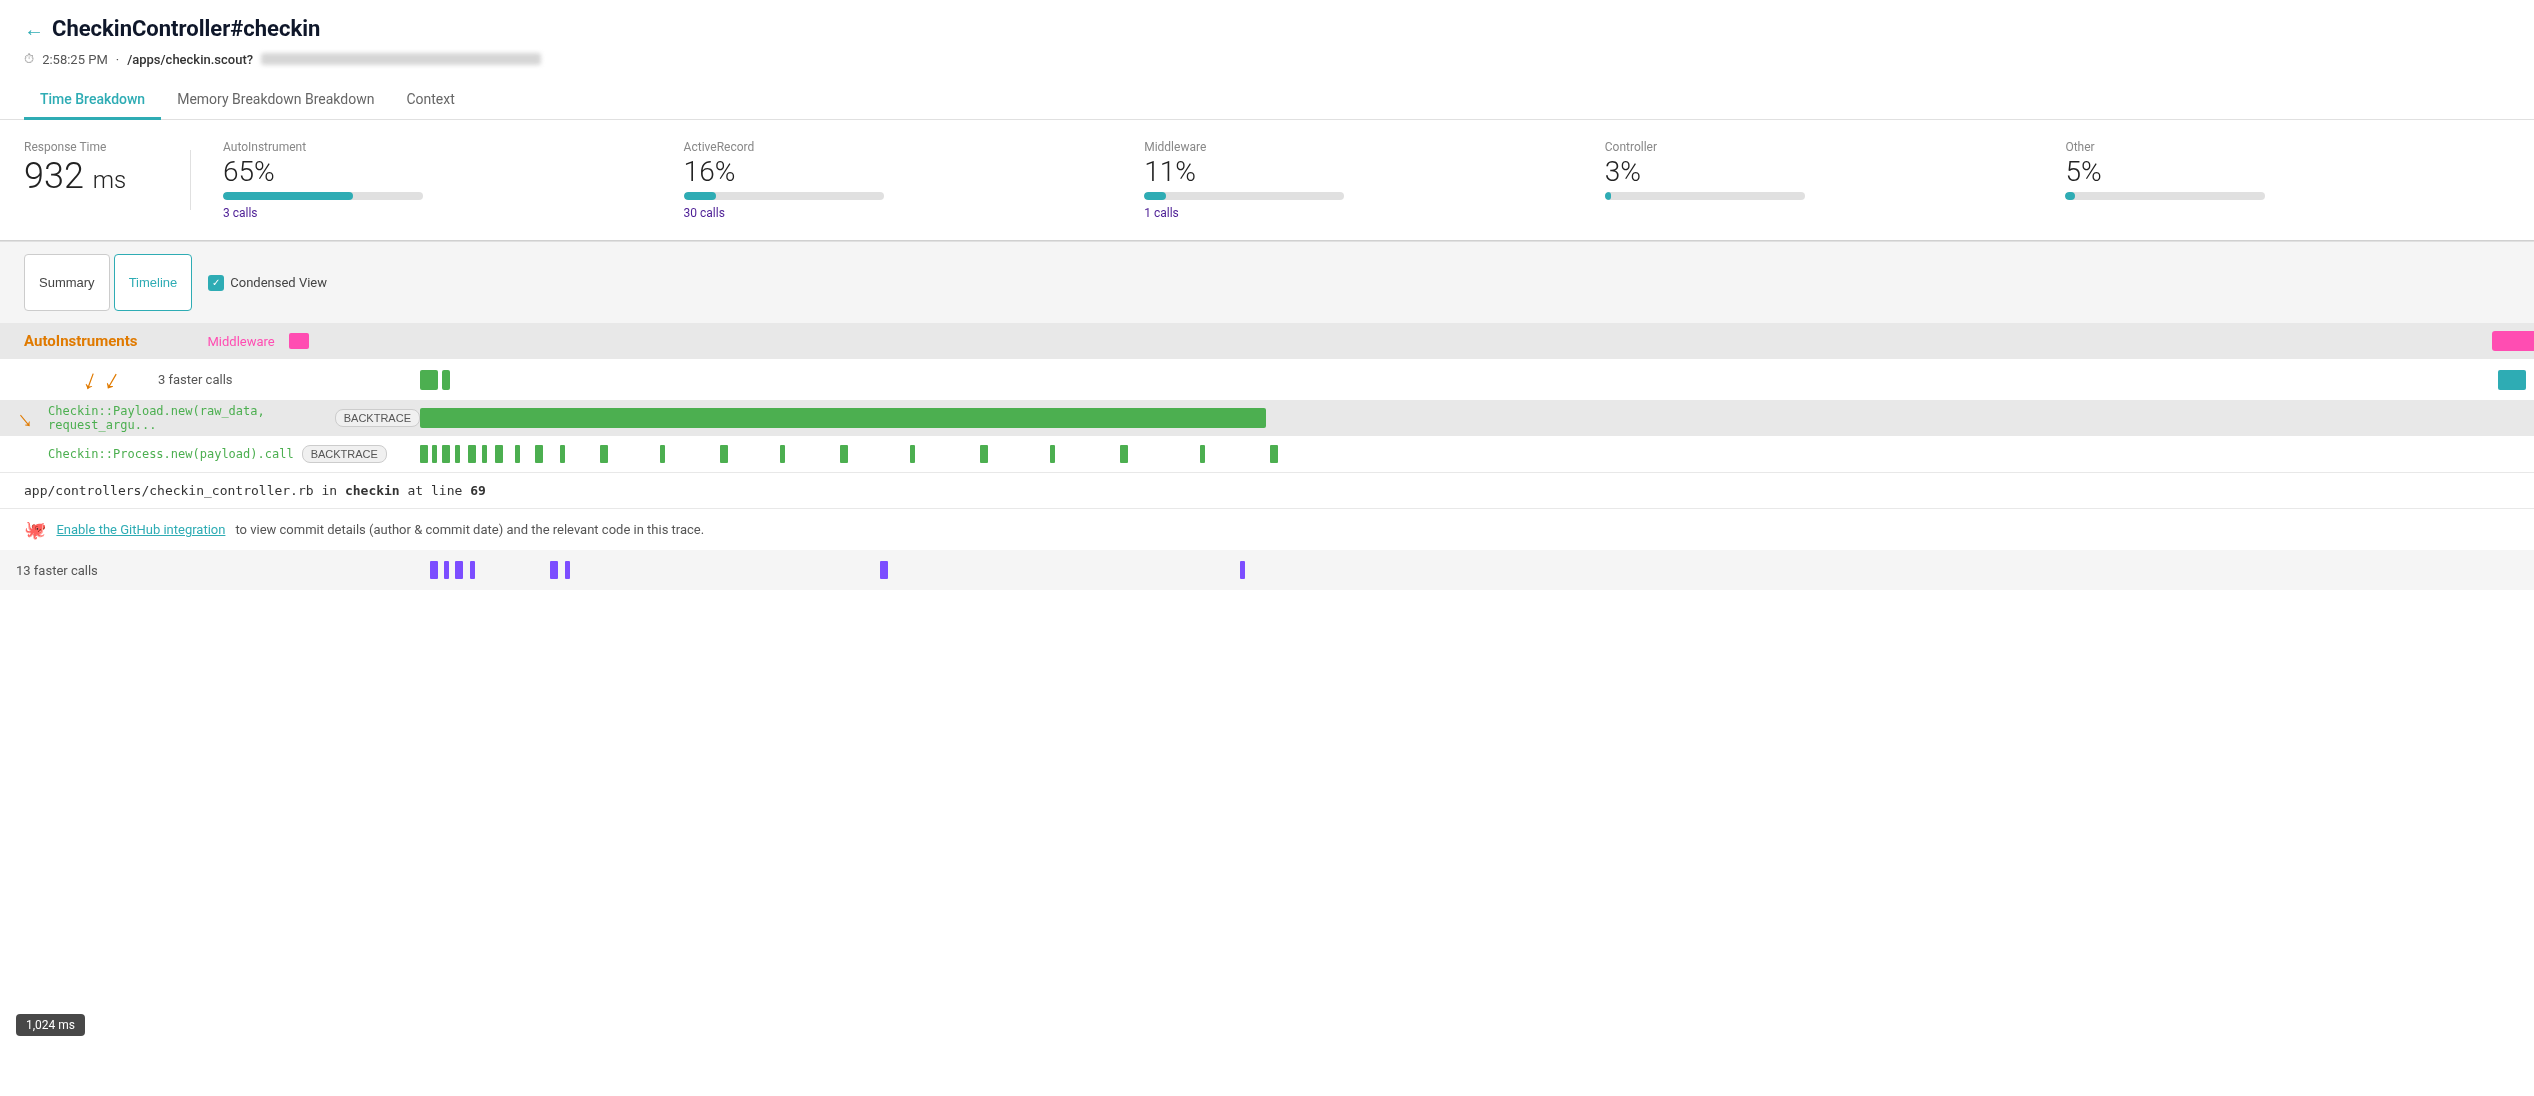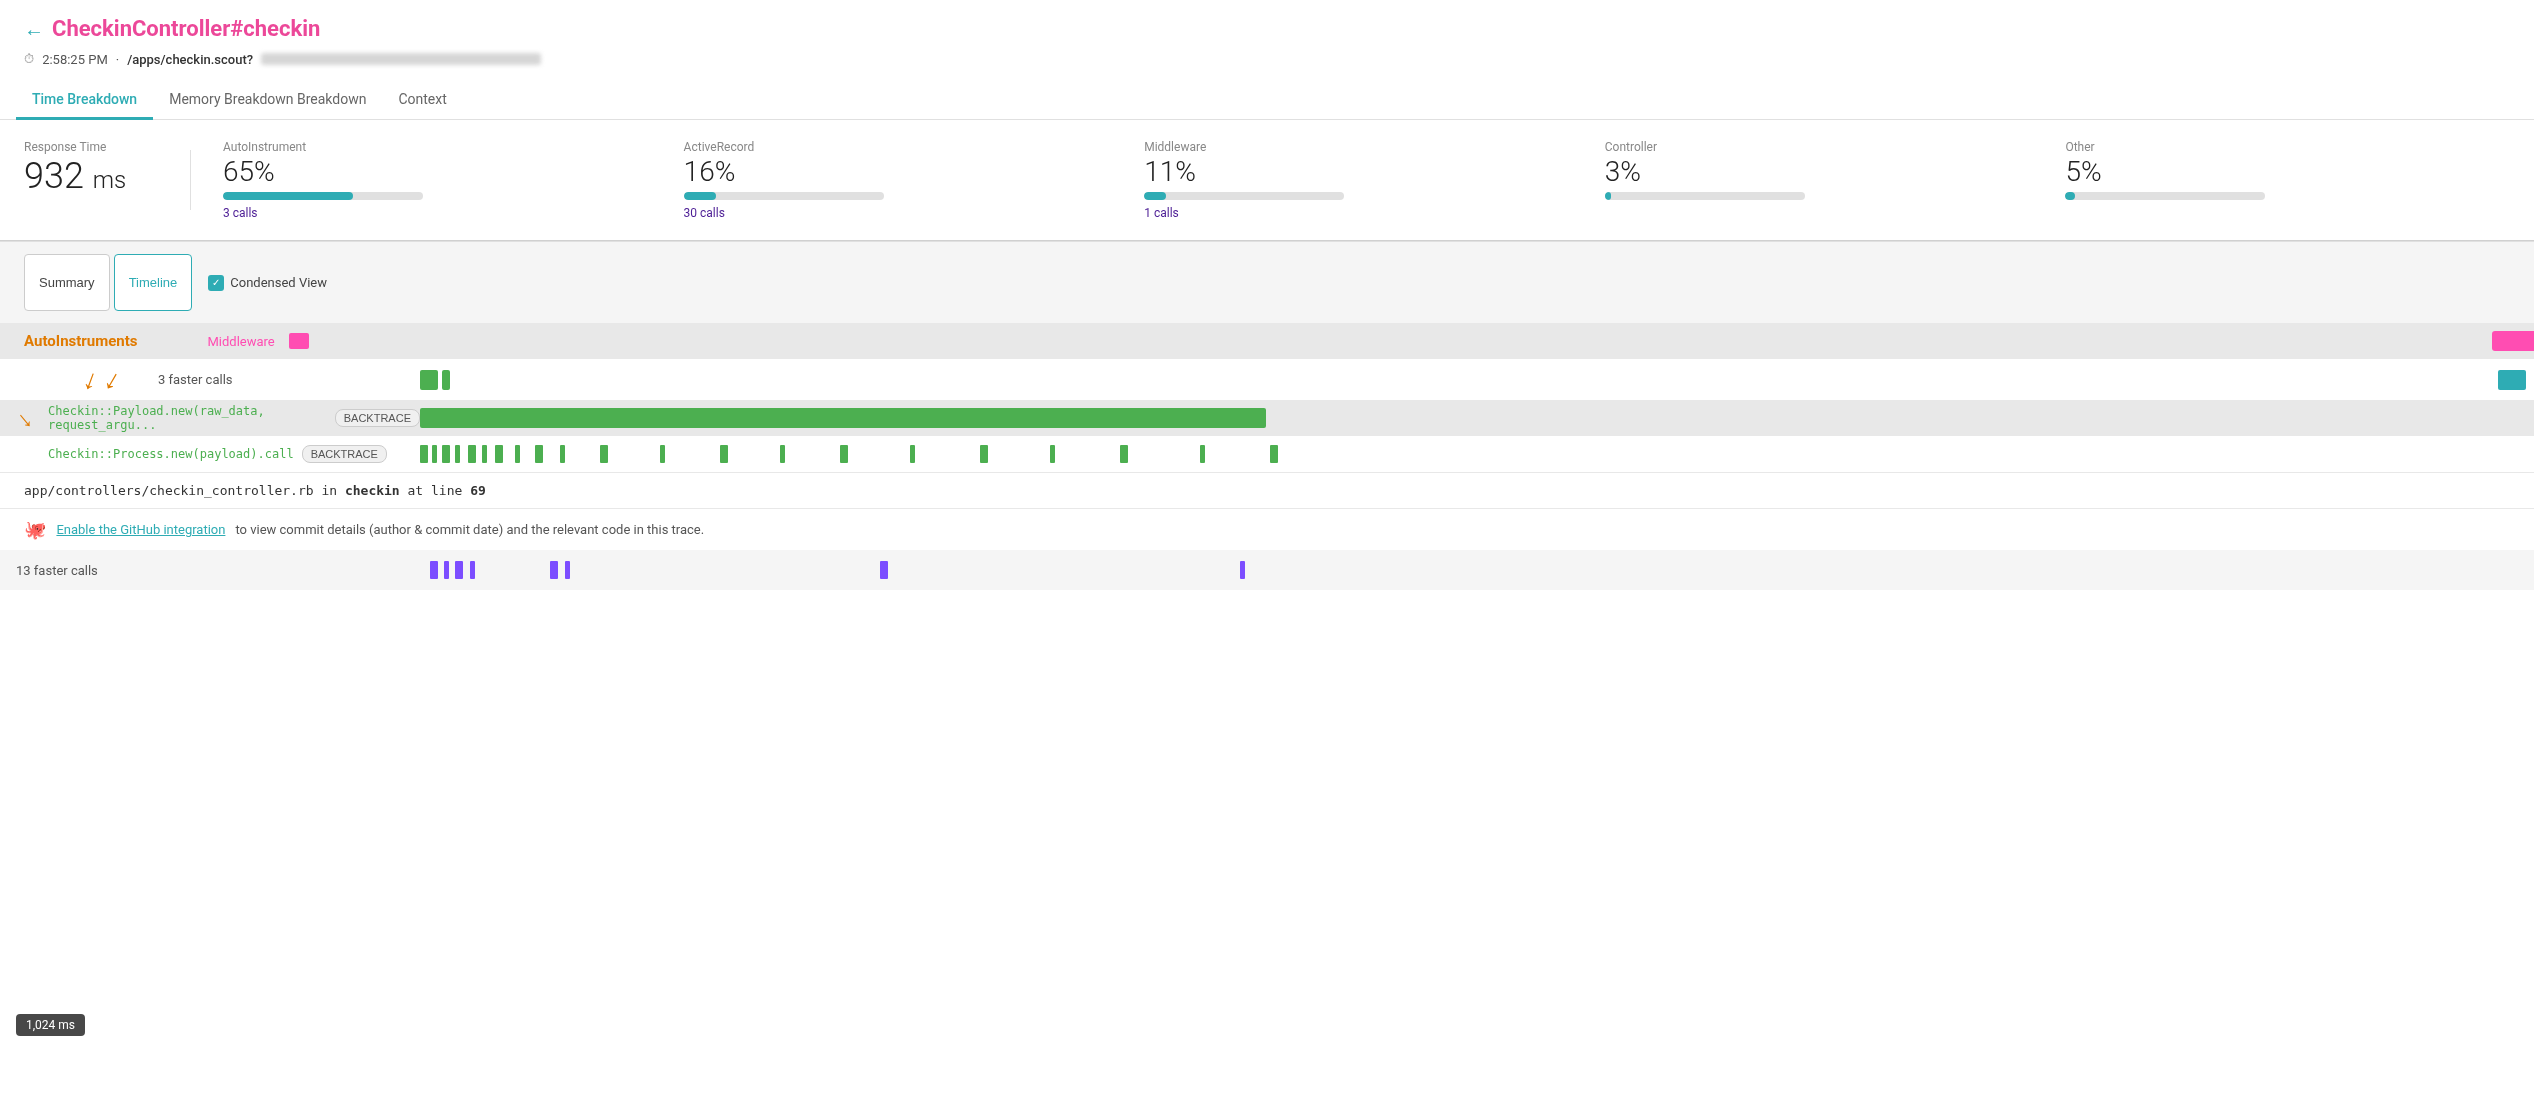--- a/index.html
+++ b/index.html
@@ -24,21 +24,21 @@
       gap: 8px;
       margin-bottom: 10px;
     }
     .back-arrow {
       color: #2eacb4;
       font-size: 20px;
       text-decoration: none;
       font-weight: bold;
     }
     .page-title {
-      color: #ec4899;
+      color: #0f172a;
       font-size: 22px;
       font-weight: bold;
     }
     .subtitle-row {
       display: flex;
       align-items: center;
       gap: 8px;
       color: #555;
       font-size: 13px;
       margin-bottom: 14px;
@@ -55,21 +55,21 @@
       background: #bbb;
       border-radius: 3px;
       vertical-align: middle;
       filter: blur(2px);
       opacity: 0.6;
     }
     .tabs-bar {
       display: flex;
       gap: 0;
       border-bottom: 1px solid #e0e0e0;
-      padding: 0 16px;
+      padding: 0 24px;
       background: #fff;
     }
     .tab-item {
       padding: 10px 16px;
       cursor: pointer;
       color: #666;
       font-size: 14px;
       border-bottom: 3px solid transparent;
       margin-bottom: -1px;
     }

